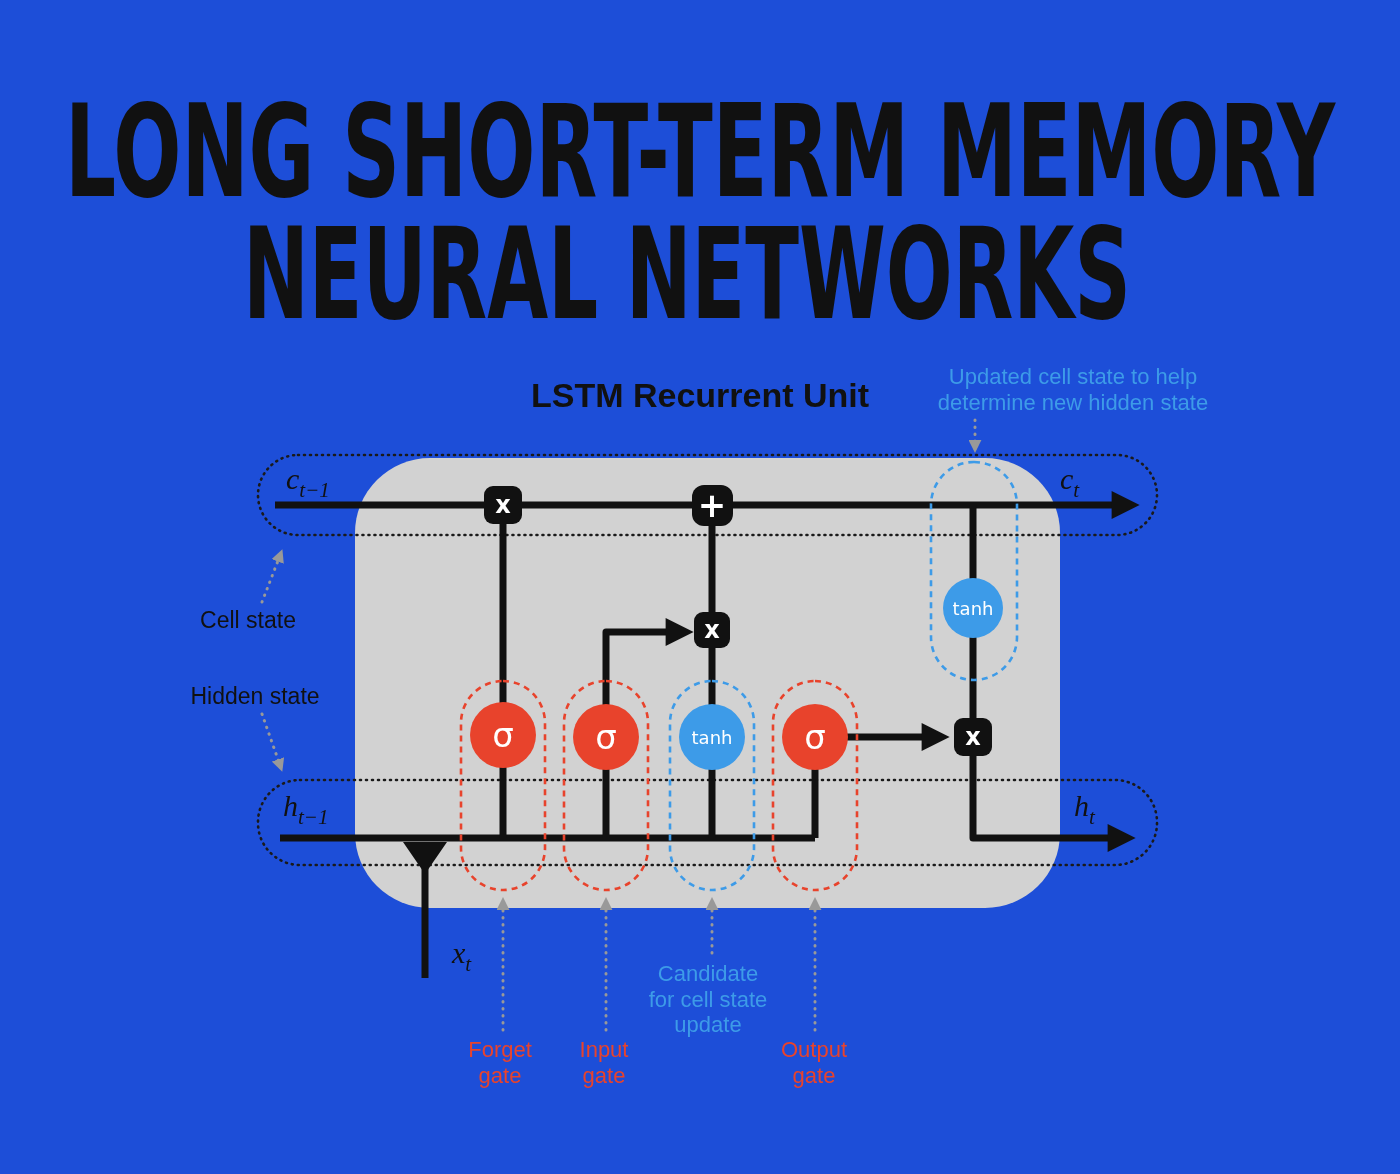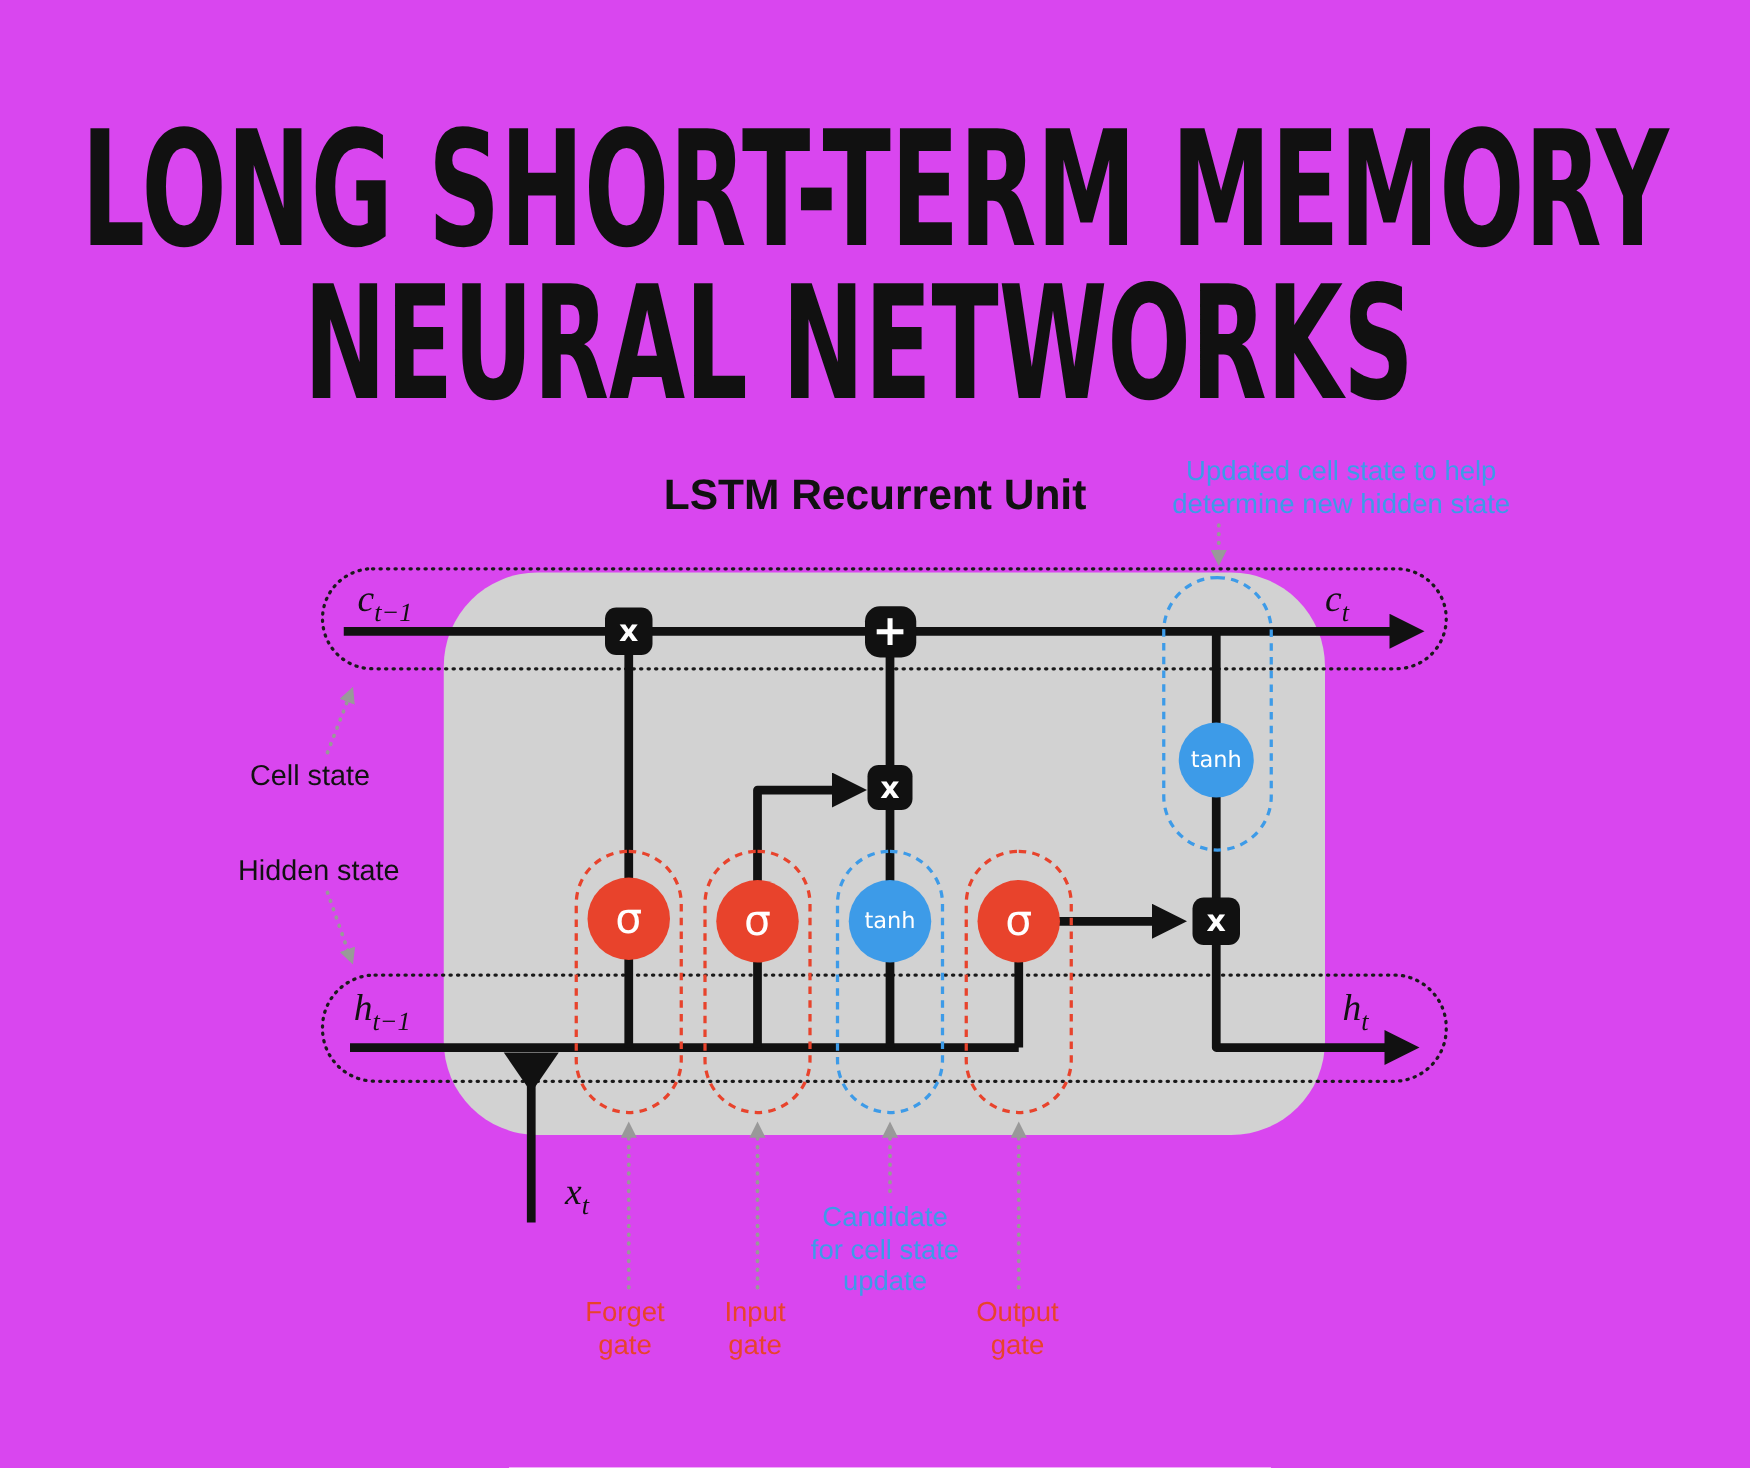--- a/index.html
+++ b/index.html
@@ -1,17 +1,17 @@
 <!DOCTYPE html>
 <html style="--gate_red: #e8432c; --accent_blue: #3d9be8; --body_gray: #d2d2d2; --ink_black: #111111; --leader_gray: #999999;"><head>
 <meta charset="utf-8">
 <style>
   * { margin: 0; padding: 0; box-sizing: border-box; }
   html, body { background: #ffffff; }
-  .page { position: relative; width: 1400px; height: 1174px; background: #d946ef; overflow: hidden; }
+  .page { position: relative; width: 1400px; height: 1174px; background: #1d4ed8; overflow: hidden; }
   svg { display: block; }
 
   .title-text {
     font-family: "DejaVu Sans", sans-serif;
     font-weight: bold;
     fill: var(--ink_black, #111);
   }
   .heading {
     font-family: "Liberation Sans", sans-serif;
     font-weight: bold;

